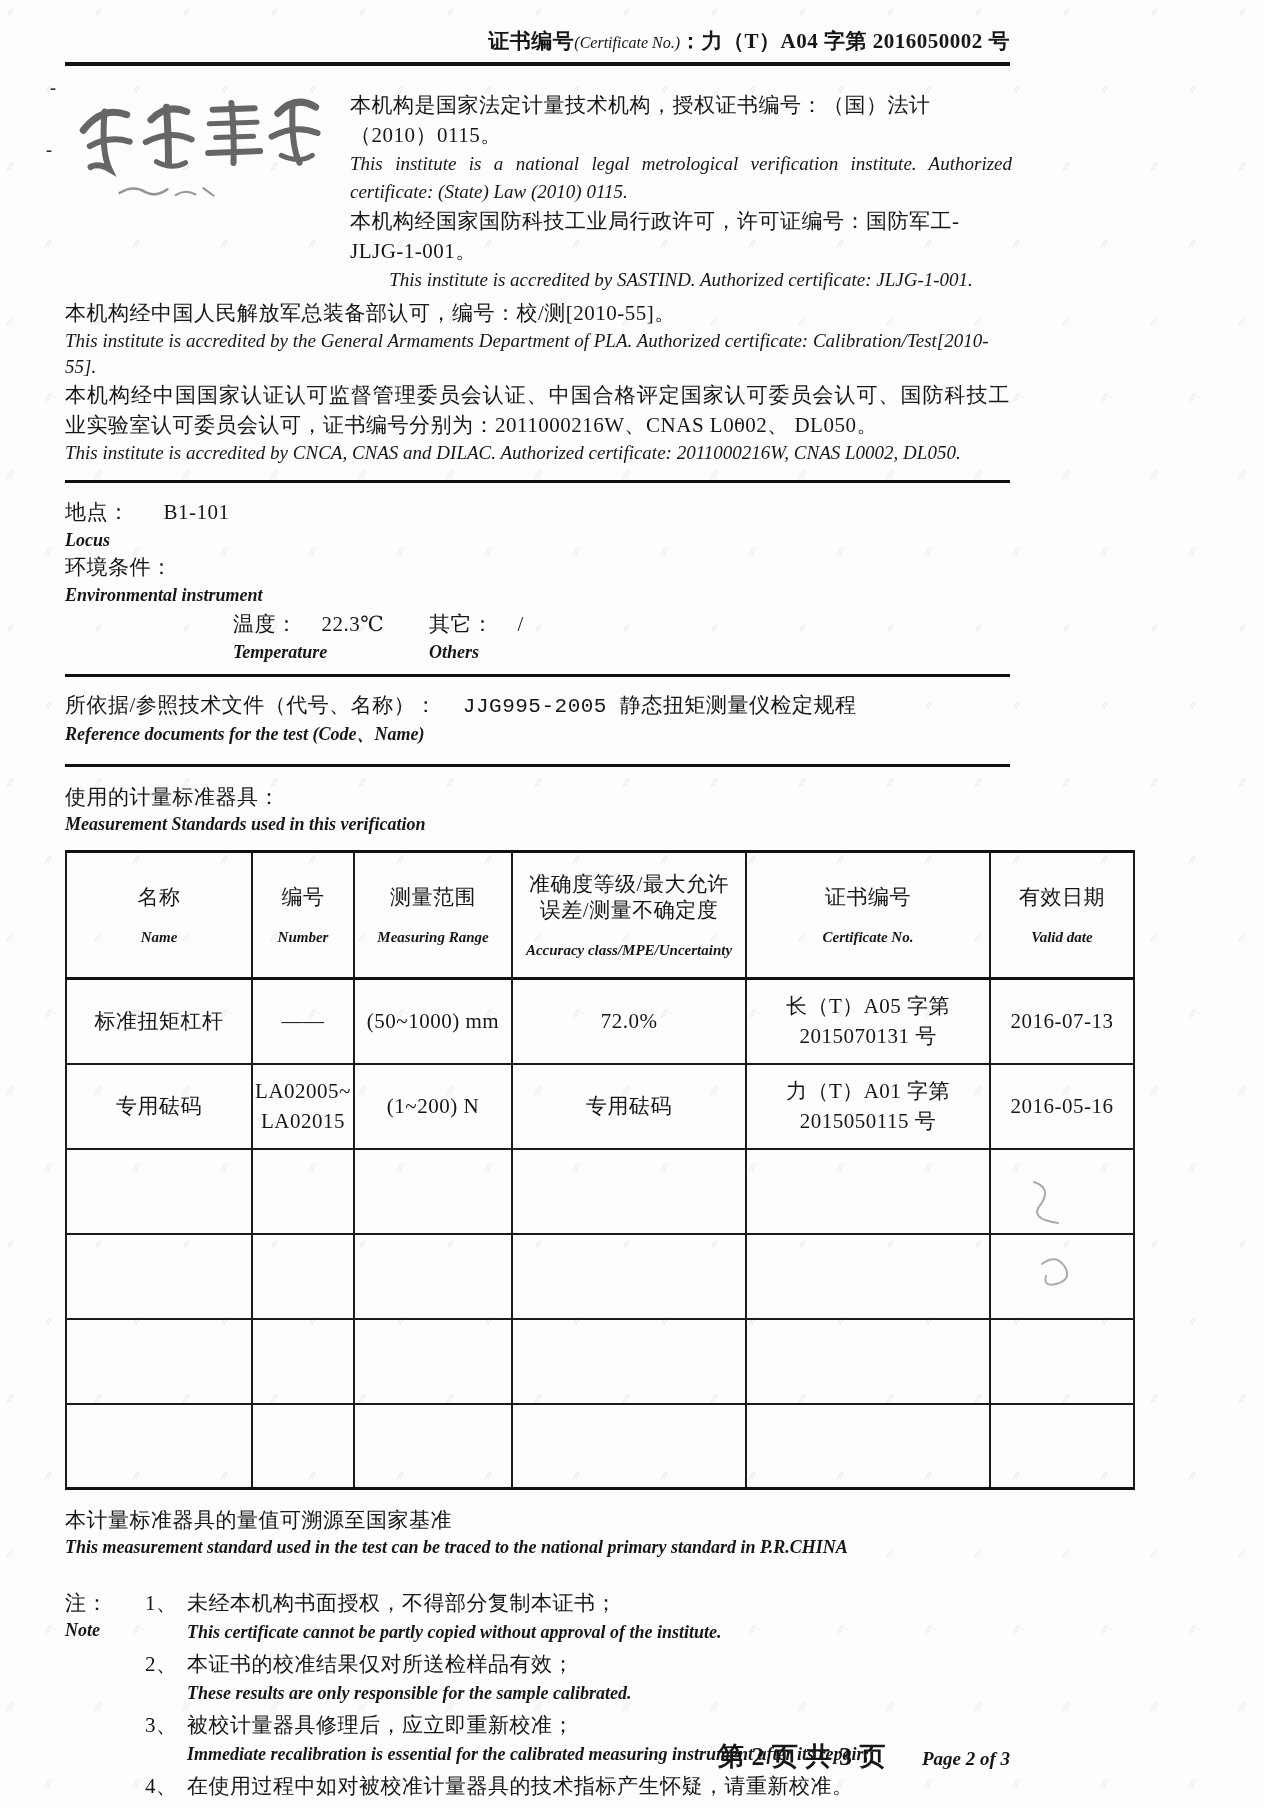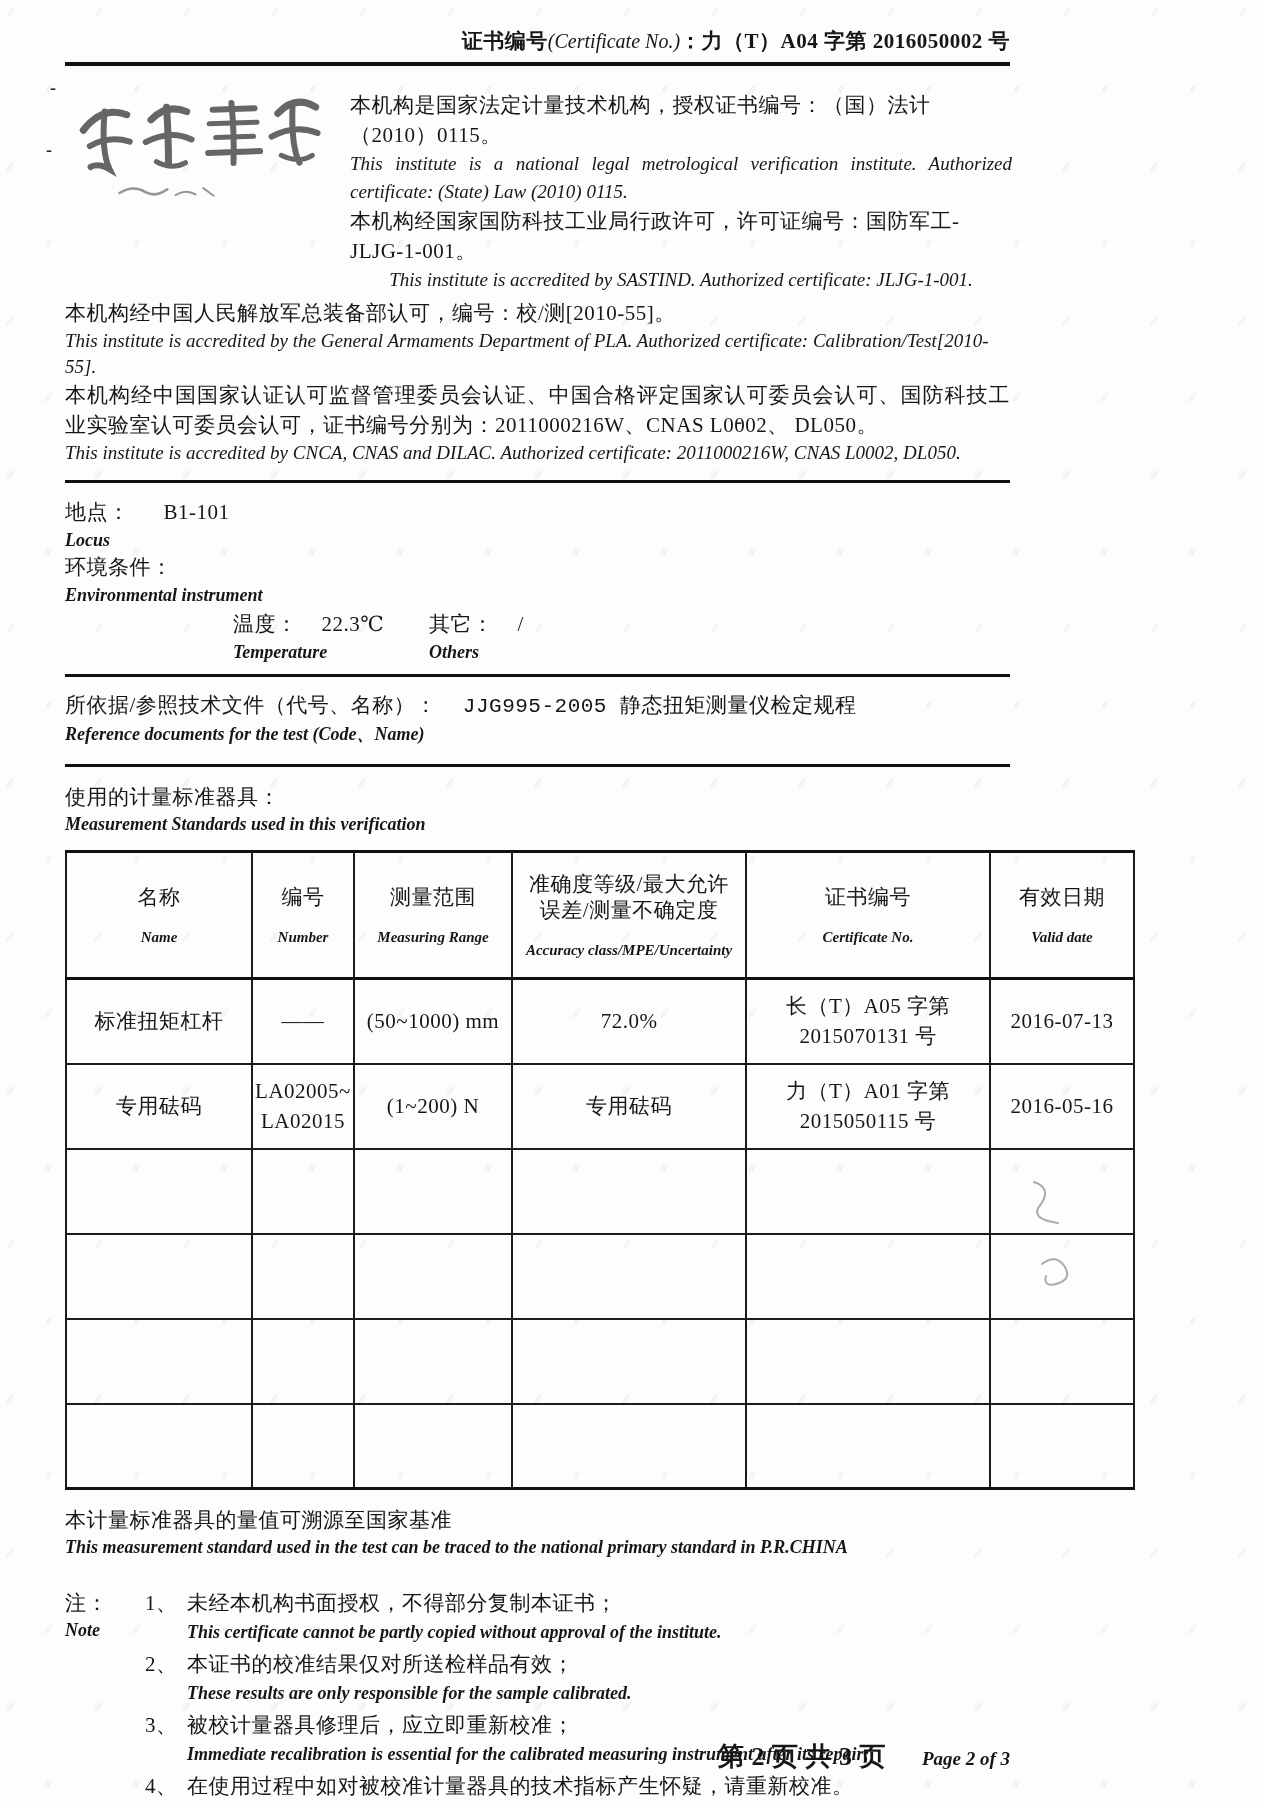--- a/index.html
+++ b/index.html
@@ -20,21 +20,21 @@
     color:#bcbcbc; opacity:.55;
     transform:rotate(-10deg);
     letter-spacing:1px;
   }
   .content { position:relative; z-index:1; padding:26px 0 0 65px; }
   .zh { font-size:21px; letter-spacing:.5px; }
   .zh-b { font-weight:bold; }
   .en { font-size:19px; font-style:italic; }
   .en-b { font-size:18px; font-style:italic; font-weight:bold; }
   .cert-no { width:945px; text-align:right; line-height:30px; }
-  .cert-no .en { font-size:20px; }
+  .cert-no .en { font-size:16px; }
   .rule { width:945px; background:#111; }
   .rule-thick { height:4px; margin-top:4px; }
   .rule-thin { height:3px; }
   .intro-block { width:662px; margin-left:285px; margin-top:24px; }
   .intro-block .pzh { line-height:30px; }
   .intro-block .pen { line-height:28px; }
   .pen-justify { text-align:justify; }
   .pen-center { text-align:center; }
   .full-block { width:945px; margin-top:4px; }
   .full-block .pzh { line-height:30px; }

